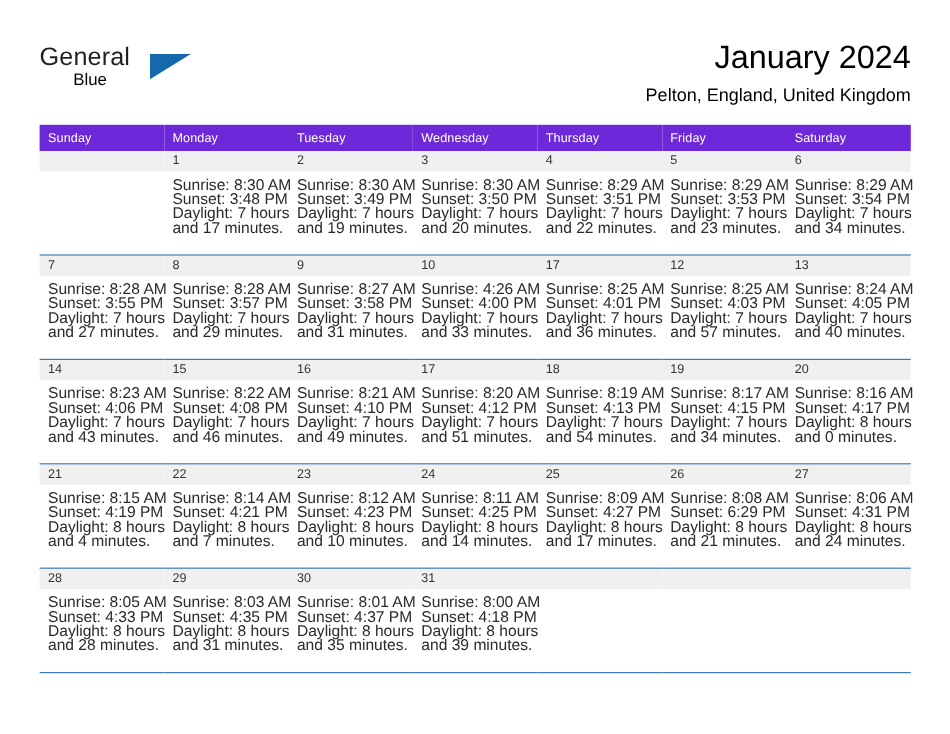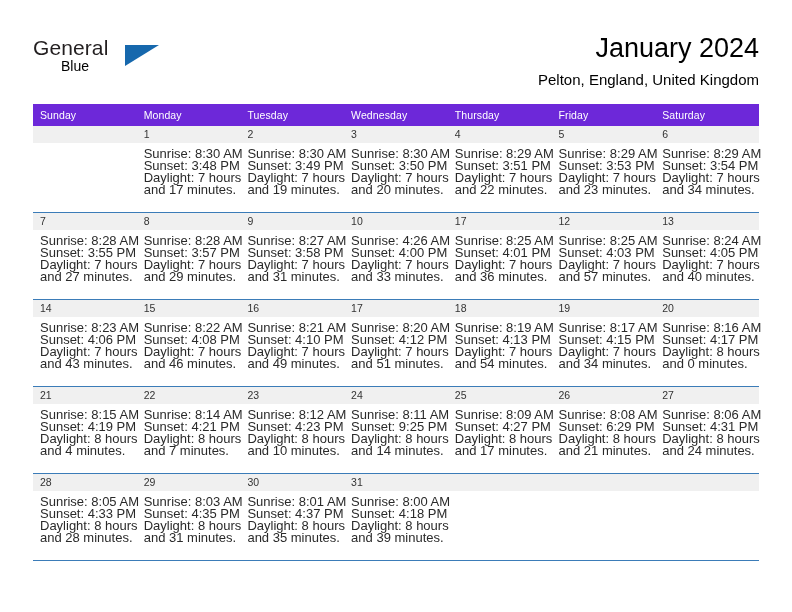--- a/index.html
+++ b/index.html
@@ -436,21 +436,21 @@
                 <div>Daylight: 8 hours</div>
                 <div>and 10 minutes.</div>
               </div>
             </div>
           </td>
           <td>
             <div class="daycell-inner">
               <div class="daynum">24</div>
               <div class="dayinfo">
                 <div>Sunrise: 8:11 AM</div>
-                <div>Sunset: 9:25 PM</div>
+                <div>Sunset: 4:25 PM</div>
                 <div>Daylight: 8 hours</div>
                 <div>and 14 minutes.</div>
               </div>
             </div>
           </td>
           <td>
             <div class="daycell-inner">
               <div class="daynum">25</div>
               <div class="dayinfo">
                 <div>Sunrise: 8:09 AM</div>

